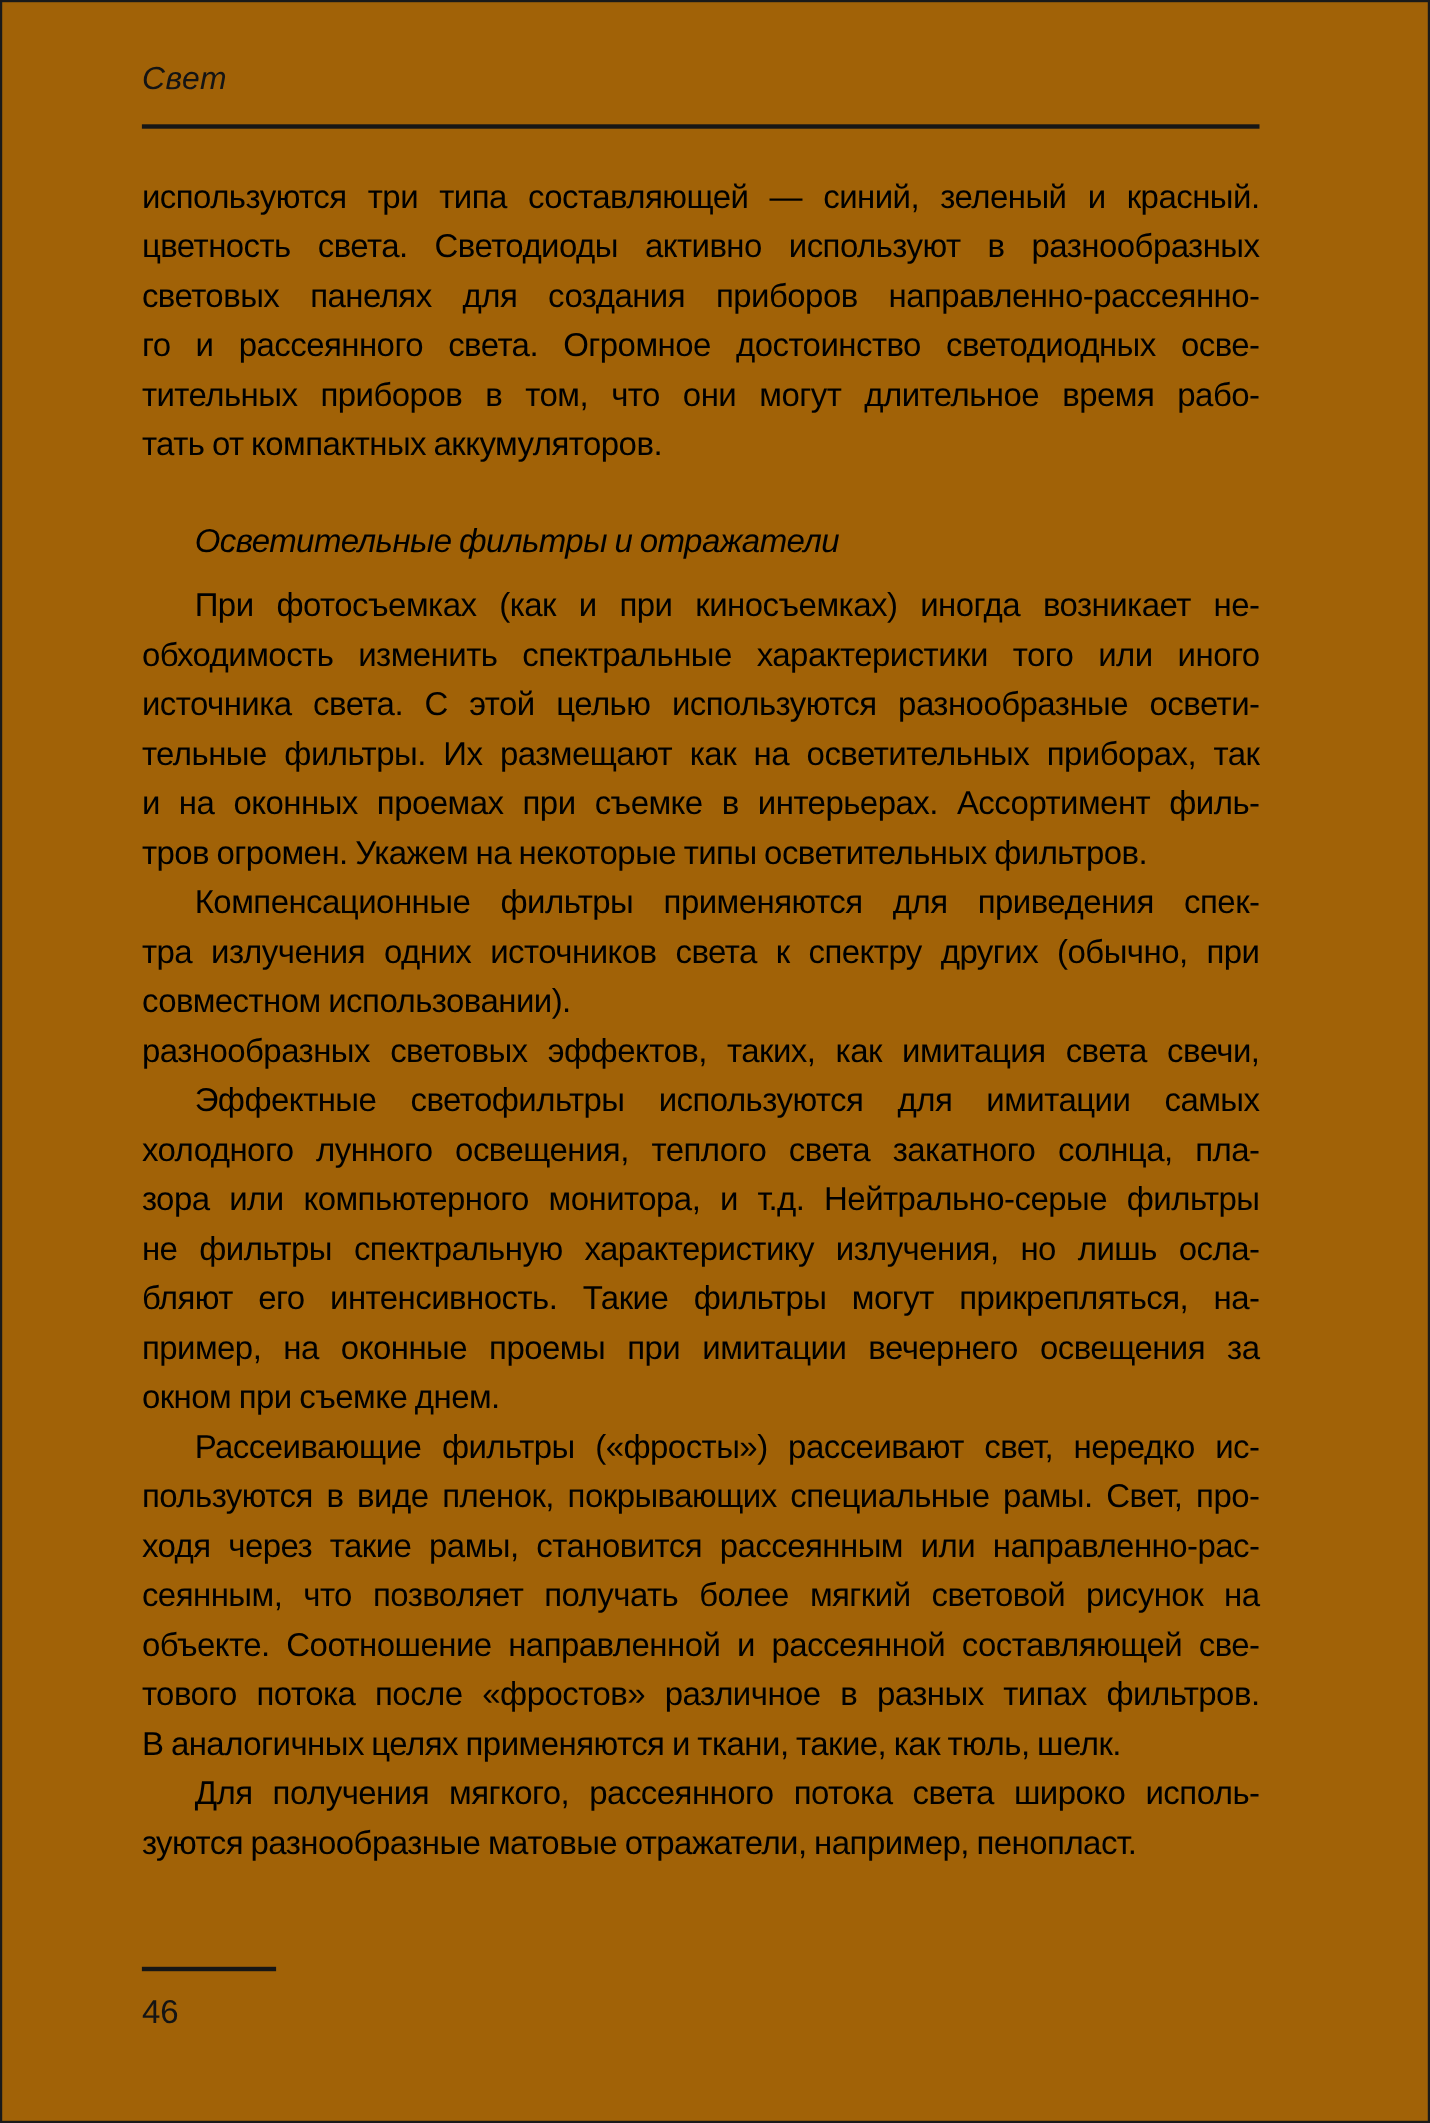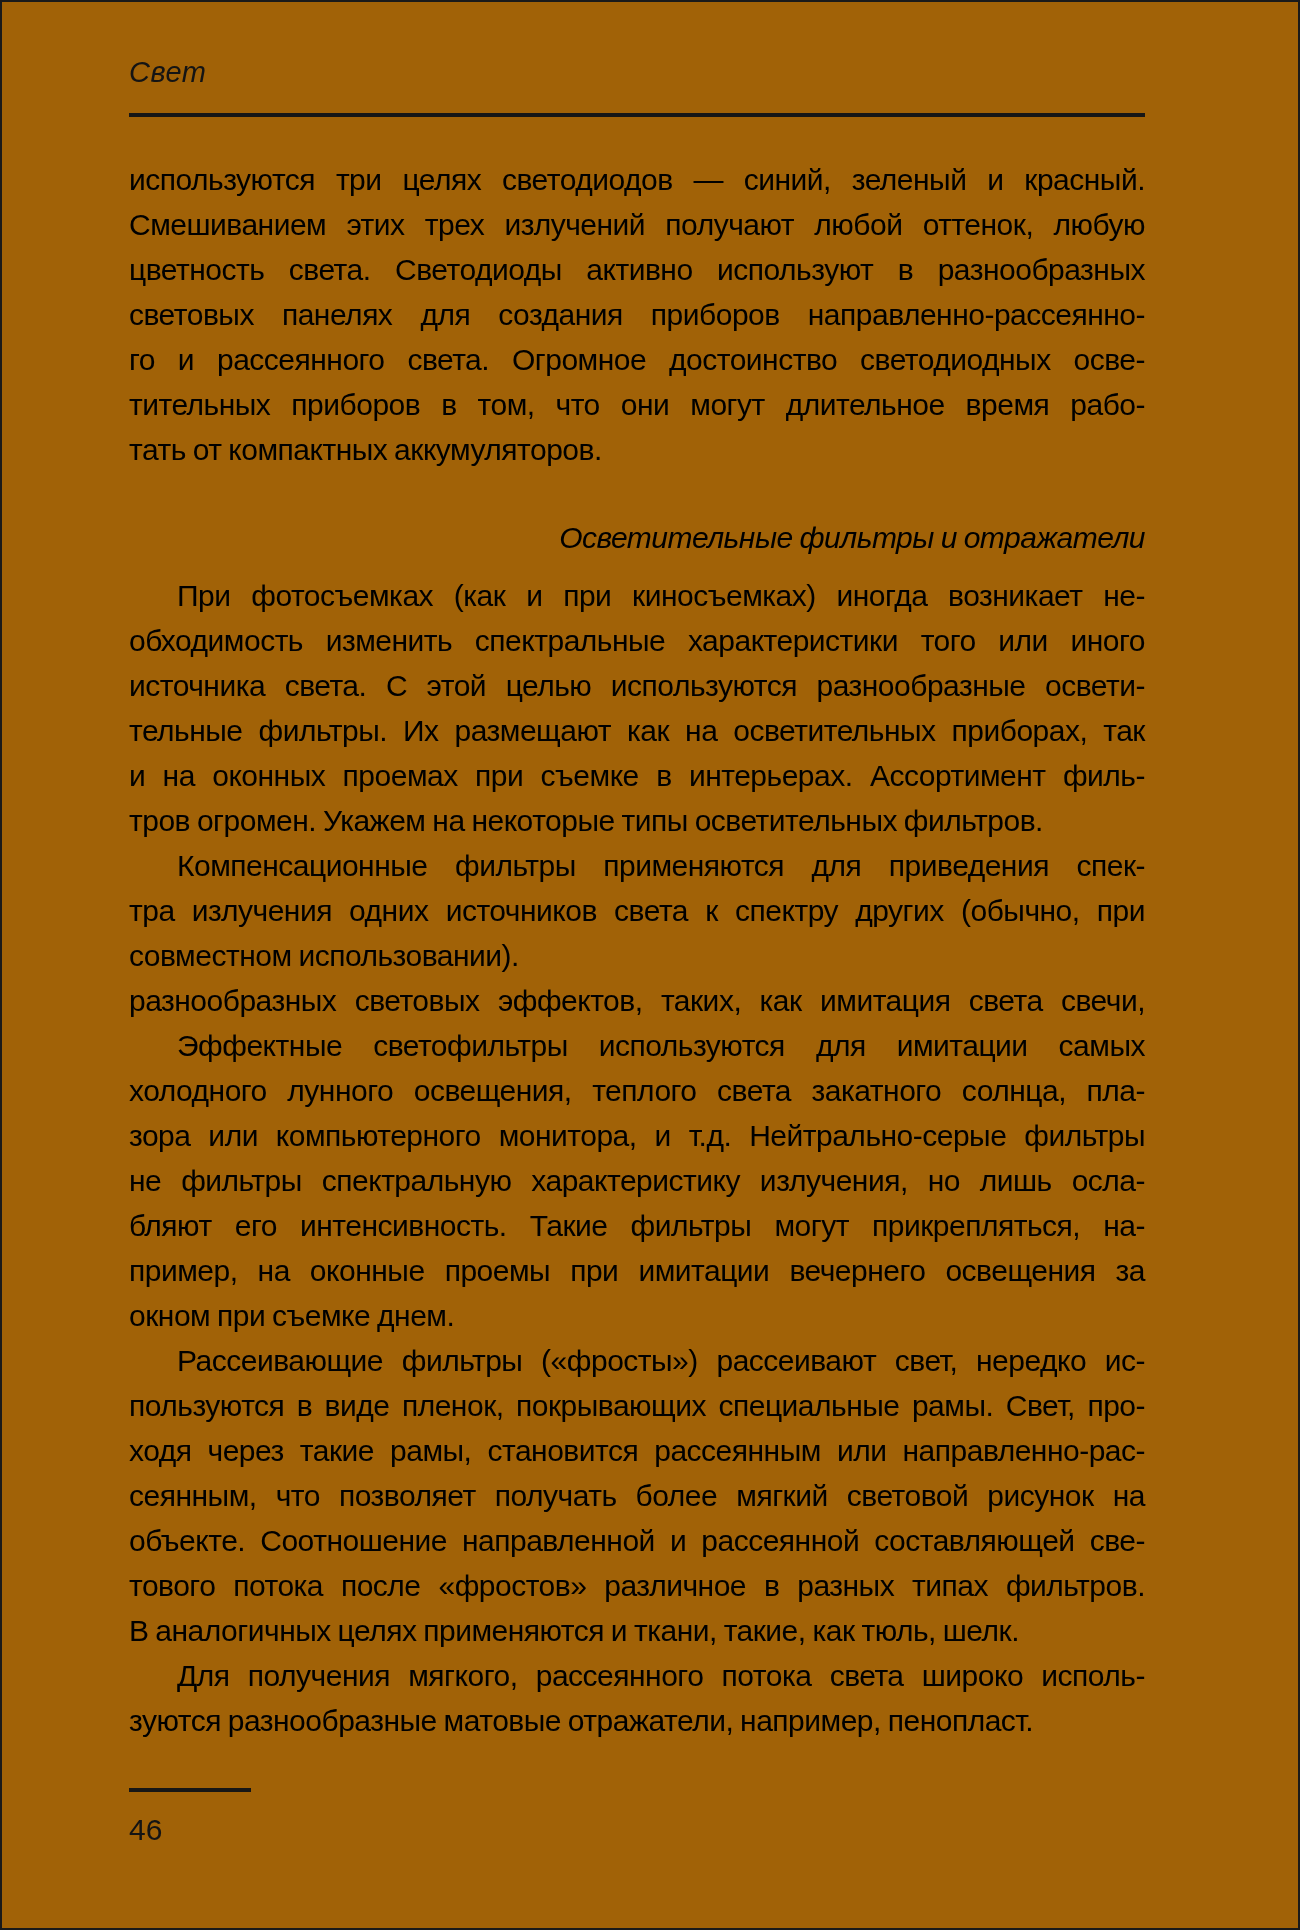--- a/index.html
+++ b/index.html
@@ -54,21 +54,20 @@
   .line.first-indent {
     text-indent: 48px;
   }
   .heading {
     font-style: italic;
     margin-top: 43px;
     margin-bottom: 13px;
     text-indent: 48px;
     font-size: 30px;
     line-height: 45px;
-    text-align: right;
   }
   .footer {
     position: absolute;
     left: 127px;
     top: 1786px;
   }
   .footer-rule {
     width: 122px;
     height: 4px;
     background: #161616;
@@ -82,22 +81,21 @@
 </style>
 </head>
 <body>
 
 <div class="page">
   <div class="text-col">
     <div class="running-header">Свет</div>
     <div class="header-rule"></div>
     <div class="body-text" id="body-text">
         <div class="paragraph">
-          <div class="line">используются три целях светодиодов — синий, зеленый и красный.</div>
-          <div class="line">Смешиванием этих трех излучений получают любой оттенок, любую</div>
+          <div class="line">используются три типа составляющей — синий, зеленый и красный.</div>
           <div class="line">цветность света. Светодиоды активно используют в разнообразных</div>
           <div class="line">световых панелях для создания приборов направленно-рассеянно-</div>
           <div class="line">го и рассеянного света. Огромное достоинство светодиодных осве-</div>
           <div class="line">тительных приборов в том, что они могут длительное время рабо-</div>
           <div class="line last">тать от компактных аккумуляторов.</div>
         </div>
         <div class="heading">Осветительные фильтры и отражатели</div>
         <div class="paragraph">
           <div class="line first-indent">При фотосъемках (как и при киносъемках) иногда возникает не-</div>
           <div class="line">обходимость изменить спектральные характеристики того или иного</div>

